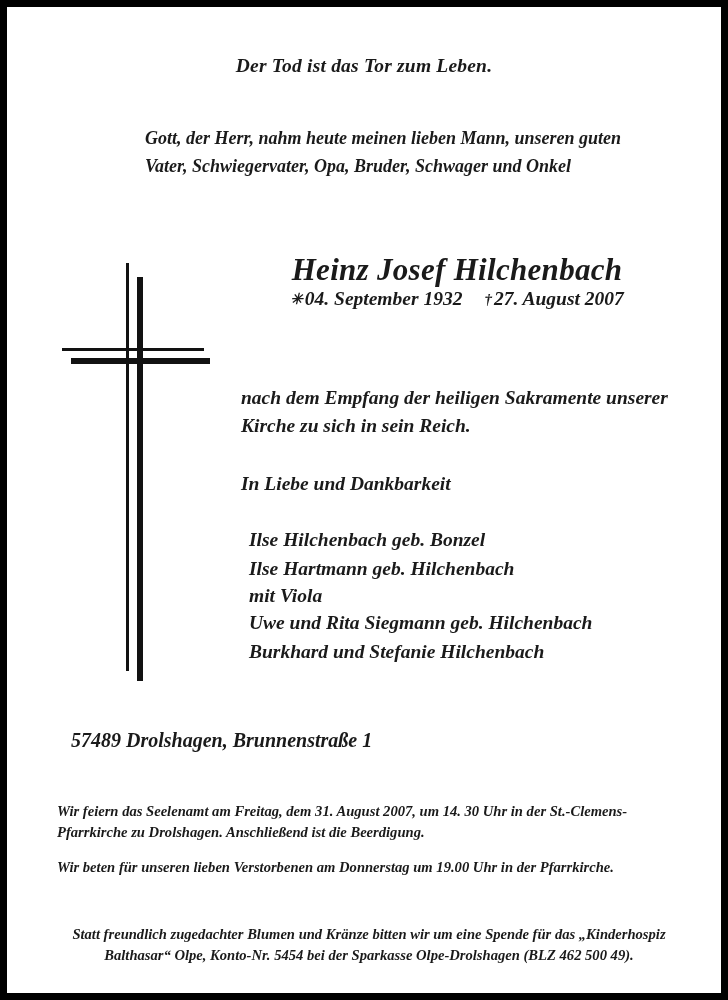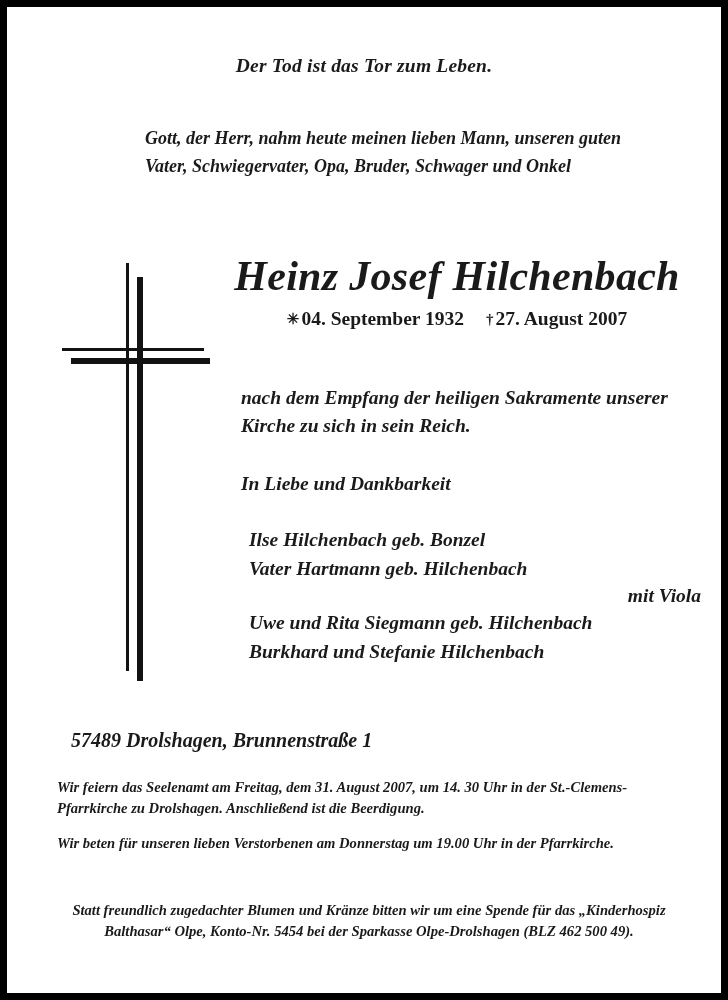--- a/index.html
+++ b/index.html
@@ -67,26 +67,27 @@
   #name-block {
     position: absolute;
     left: 215px;
     top: 245px;
     width: 470px;
     text-align: center;
   }
   #deceased-name {
     font-style: italic;
     font-weight: bold;
-    font-size: 42px;
+    font-size: 31px;
     letter-spacing: 0.3px;
     white-space: nowrap;
   }
   #dates-line {
-    margin-top: 8px;
+    margin-top: 0;
+    font-style: italic;
     font-weight: bold;
     font-size: 19.5px;
     white-space: nowrap;
   }
   #dates-line .sym {
     font-size: 15px;
     vertical-align: 1px;
     padding-right: 2px;
   }
   #dates-line .gap {
@@ -120,38 +121,38 @@
     width: 460px;
     font-size: 19.5px;
   }
   #survivors .line {
     line-height: 29px;
     white-space: nowrap;
     margin-left: 8px;
   }
   #survivors .sub {
     line-height: 25px;
-    text-align: right;
   }
 
   
   #address {
     position: absolute;
     left: 64px;
     top: 722px;
     font-size: 20px;
   }
 
   
   .note {
     position: absolute;
     left: 50px;
     width: 624px;
     font-size: 14.6px;
     line-height: 21px;
+    margin-top: 24px;
   }
   #note-1 { top: 770px; }
   #note-2 { top: 826px; }
   #note-3 { top: 893px; text-align: center; }
 </style>
 </head>
 <body>
 
 <div id="notice">
   <div class="inner">
@@ -179,21 +180,21 @@
         <span class="sym">✳</span><span>04. September 1932</span><span class="gap"></span><span class="sym">†</span><span>27. August 2007</span>
       </div>
     </div>
 
     <div id="sacrament" class="it">nach dem Empfang der heiligen Sakramente unserer Kirche zu sich in sein Reich.</div>
 
     <div id="gratitude" class="it">In Liebe und Dankbarkeit</div>
 
     <div id="survivors">
       <div class="line it">Ilse Hilchenbach geb. Bonzel</div>
-      <div class="line it">Vater Hartmann geb. Hilchenbach</div>
+      <div class="line it">Ilse Hartmann geb. Hilchenbach</div>
       <div class="line sub it">mit Viola</div>
       <div class="line it">Uwe und Rita Siegmann geb. Hilchenbach</div>
       <div class="line it">Burkhard und Stefanie Hilchenbach</div>
     </div>
 
     <div id="address" class="it">57489 Drolshagen, Brunnenstraße 1</div>
 
     <div id="note-1" class="note it">Wir feiern das Seelenamt am Freitag, dem 31. August 2007, um 14. 30 Uhr in der St.-Clemens-Pfarrkirche zu Drolshagen. Anschließend ist die Beerdigung.</div>
     <div id="note-2" class="note it">Wir beten für unseren lieben Verstorbenen am Donnerstag um 19.00 Uhr in der Pfarrkirche.</div>
     <div id="note-3" class="note it">Statt freundlich zugedachter Blumen und Kränze bitten wir um eine Spende für das „Kinderhospiz Balthasar“ Olpe, Konto-Nr. 5454 bei der Sparkasse Olpe-Drolshagen (BLZ 462 500 49).</div>

